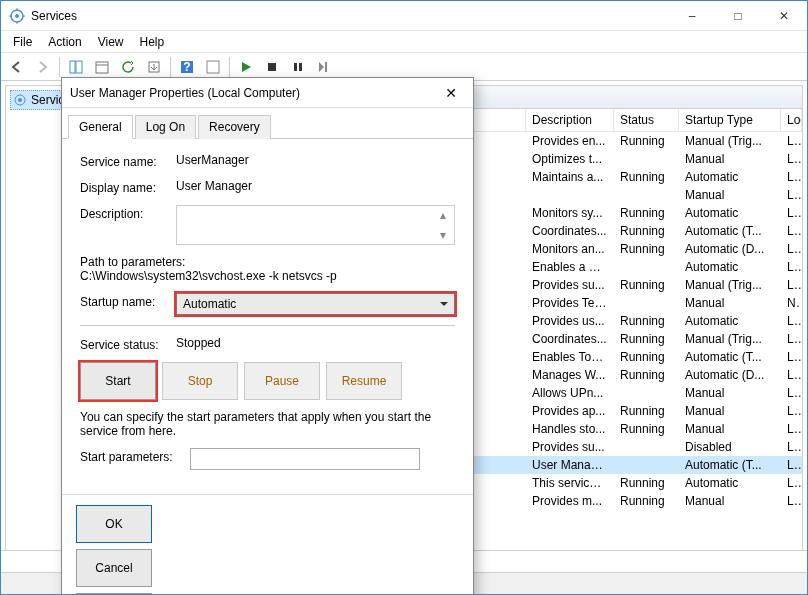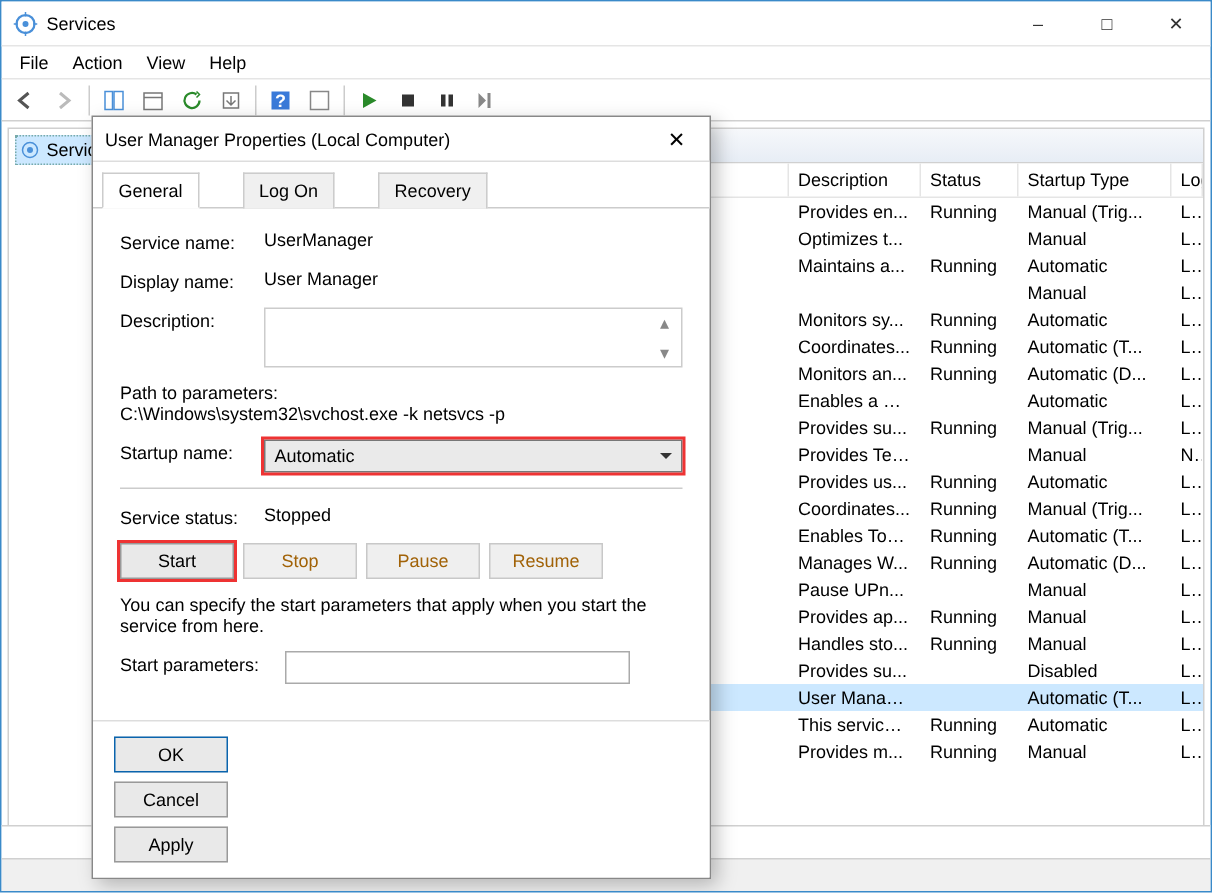--- a/index.html
+++ b/index.html
@@ -27,35 +27,35 @@
 .col-desc{width:88px;} .col-stat{width:65px;} .col-start{width:102px;} .col-log{flex:1;}
 .bottomtabs { position:absolute; bottom:0; left:0; right:0; height:22px; border-top:1px solid #d0d0d0; display:flex; align-items:flex-end; padding-left:170px; background:#fff;}
 .btab { border:1px solid #999; border-top:none; padding:2px 10px; background:#fff; border-radius:0 0 4px 4px; margin-right:-1px;}
 .btab.active { background:#fef9c3; border-top:1px solid #fff; position:relative; top:0;}
 .statusbar { height:22px; border-top:1px solid #d0d0d0; background:#f0f0f0;}
 
 .dialog { position:absolute; left:60px; top:76px; width:413px; background:#fff; border:1px solid #888; box-shadow: 4px 4px 12px rgba(0,0,0,0.25);}
 .dlg-title { height:30px; display:flex; align-items:center; padding:0 8px; border-bottom:1px solid #ddd;}
 .dlg-title span { flex:1;}
 .dlg-close { width:28px; height:28px; display:flex; align-items:center; justify-content:center; font-size:14px;}
-.tabs { display:flex; border-bottom:1px solid #ccc; padding:6px 6px 0 6px; background:#fff;gap:27px;}
+.tabs { display:flex; border-bottom:1px solid #ccc; padding:6px 6px 0 6px; background:#fff;}
 .tab { padding:4px 10px; border:1px solid #ccc; border-bottom:none; margin-right:2px; background:#f0f0f0; position:relative; top:1px;}
 .tab.active { background:#fff; border-bottom:1px solid #fff;}
 .dlg-body { padding:14px 18px;}
 .frow { display:flex; margin-bottom:10px; align-items:flex-start;}
 .flabel { width:96px; padding-top:2px;}
 .fval { flex:1;}
 .descbox { border:1px solid #ccc; padding:3px 4px; height:40px; position:relative; background:#fff;}
 .descbox .scrl { position:absolute; right:2px; top:2px; bottom:2px; width:12px; display:flex; flex-direction:column; justify-content:space-between; color:#888;}
 .combo { border:1px solid #777; height:22px; display:flex; align-items:center; padding:0 6px; background:#eaeaea; position:relative;}
 .combo::after { content:""; position:absolute; right:6px; top:8px; border:4px solid transparent; border-top-color:#333;}
 .hi-red { outline:2px solid #e33; outline-offset:0;}
 .hr { border-top:1px solid #ccc; margin:10px 0;}
 .btnrow { display:flex; gap:6px; margin:6px 0 10px 0;}
-.btn { width:76px; height:24px; border:1px solid #999; background:#e9e9e9; display:flex; align-items:center; justify-content:center;}
+.btn { width:76px; height:38px; border:1px solid #999; background:#e9e9e9; display:flex; align-items:center; justify-content:center;}
 .btn.disabled { color:#a16207; background:#efefef; border-color:#c8c8c8;}
 .btn.hlblue { border:1.5px solid #0a64ad;}
 .txtinput { border:1px solid #aaa; height:22px; width:230px; padding:0 4px; background:#fff;}
 .dlg-footer { display:flex; justify-content:flex-end; gap:6px; padding:10px 14px; border-top:1px solid #ddd; background:#fff;flex-direction:column;}
 svg { display:block;}
 .hscroll { height:16px; background:#f0f0f0; border-top:1px solid #ddd; display:flex; align-items:center; justify-content:flex-end; padding:0 2px;}
 .hscroll .arrow{ width:16px; text-align:center; color:#666;}
 </style>
 </head>
 <body>
@@ -275,21 +275,21 @@
         </div>
         <div class="row">
           <div style="width:360px"></div>
           <div class="col-desc">Manages W...</div>
           <div class="col-stat">Running</div>
           <div class="col-start">Automatic (D...</div>
           <div class="col-log">Loc</div>
         </div>
         <div class="row">
           <div style="width:360px"></div>
-          <div class="col-desc">Pause UPn...</div>
+          <div class="col-desc">Allows UPn...</div>
           <div class="col-stat"></div>
           <div class="col-start">Manual</div>
           <div class="col-log">Loc</div>
         </div>
         <div class="row">
           <div style="width:360px"></div>
           <div class="col-desc">Provides ap...</div>
           <div class="col-stat">Running</div>
           <div class="col-start">Manual</div>
           <div class="col-log">Loc</div>

